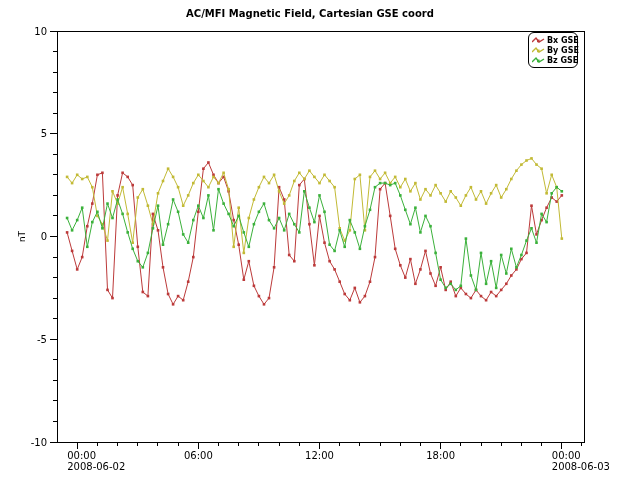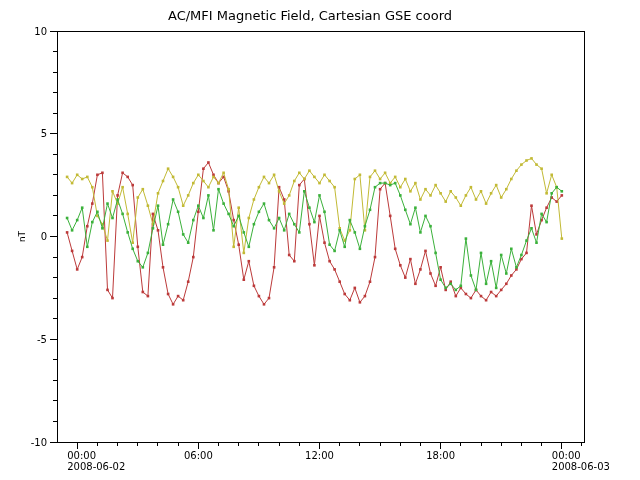--- a/index.html
+++ b/index.html
@@ -1,20 +1,20 @@
 <!DOCTYPE html>
 <html><head>
 <meta charset="utf-8">
 <style>
   html,body{margin:0;padding:0;background:#ffffff;}
   .figure{position:relative;width:640px;height:480px;background:#ffffff;
           font-family:"DejaVu Sans",sans-serif;overflow:hidden;}
   .figure svg{position:absolute;left:0;top:0;}
   .plot-title{position:absolute;left:0;top:8px;width:620px;text-align:center;
-              font-size:13px;font-weight:normal;color:#000;}
+              font-size:10px;font-weight:bold;color:#000;}
   .legend{position:absolute;left:528px;top:32px;width:50px;background:#fff;
           border:1px solid #000;border-radius:6px;padding:2px 4px 2px 3px;
           box-sizing:border-box;z-index:5;}
   .legend-row{display:flex;align-items:center;height:10px;white-space:nowrap;}
   .legend-row svg{position:static;flex:0 0 auto;margin-right:2px;}
   .legend-label{font-size:8px;font-weight:bold;color:#000;letter-spacing:0px;}
 </style>
 </head>
 <body>
 
@@ -390,13 +390,36 @@
         <rect x="530.2" y="227.0" width="2.6" height="2.6" fill="#3bb13b"></rect>
         <rect x="535.2" y="241.4" width="2.6" height="2.6" fill="#3bb13b"></rect>
         <rect x="540.3" y="212.6" width="2.6" height="2.6" fill="#3bb13b"></rect>
         <rect x="545.3" y="220.8" width="2.6" height="2.6" fill="#3bb13b"></rect>
         <rect x="550.4" y="192.0" width="2.6" height="2.6" fill="#3bb13b"></rect>
         <rect x="555.4" y="185.9" width="2.6" height="2.6" fill="#3bb13b"></rect>
         <rect x="560.5" y="190.0" width="2.6" height="2.6" fill="#3bb13b"></rect>
       </g>
     </svg>
 
+  <div class="legend">
+    <div class="legend-row">
+      <svg width="13" height="9">
+        <polyline class="lg-line" points="0,6 4,2 7,6 12,3" fill="none" stroke-width="1.4" stroke="#bc3a3a"></polyline>
+        <rect class="lg-mark" x="5" y="3.6" width="2.6" height="2.6" fill="#bc3a3a"></rect>
+      </svg>
+      <span class="legend-label">Bx GSE</span>
+    </div>
+    <div class="legend-row">
+      <svg width="13" height="9">
+        <polyline class="lg-line" points="0,6 4,2 7,6 12,3" fill="none" stroke-width="1.4" stroke="#c2ba35"></polyline>
+        <rect class="lg-mark" x="5" y="3.6" width="2.6" height="2.6" fill="#c2ba35"></rect>
+      </svg>
+      <span class="legend-label">By GSE</span>
+    </div>
+    <div class="legend-row">
+      <svg width="13" height="9">
+        <polyline class="lg-line" points="0,6 4,2 7,6 12,3" fill="none" stroke-width="1.4" stroke="#3bb13b"></polyline>
+        <rect class="lg-mark" x="5" y="3.6" width="2.6" height="2.6" fill="#3bb13b"></rect>
+      </svg>
+      <span class="legend-label">Bz GSE</span>
+    </div>
+  </div>
 </div>
 
 </body></html>

